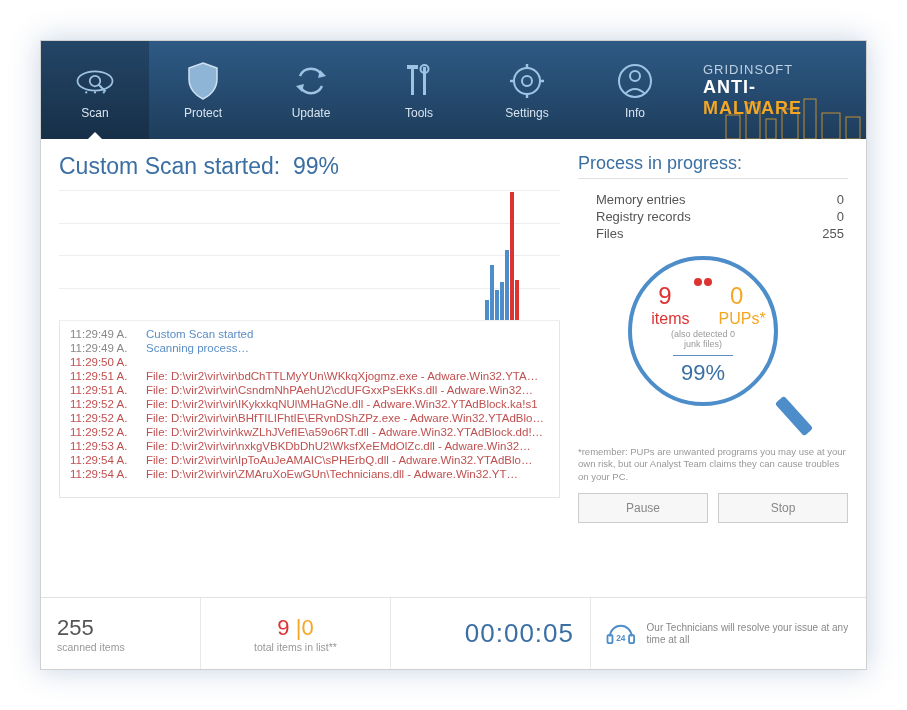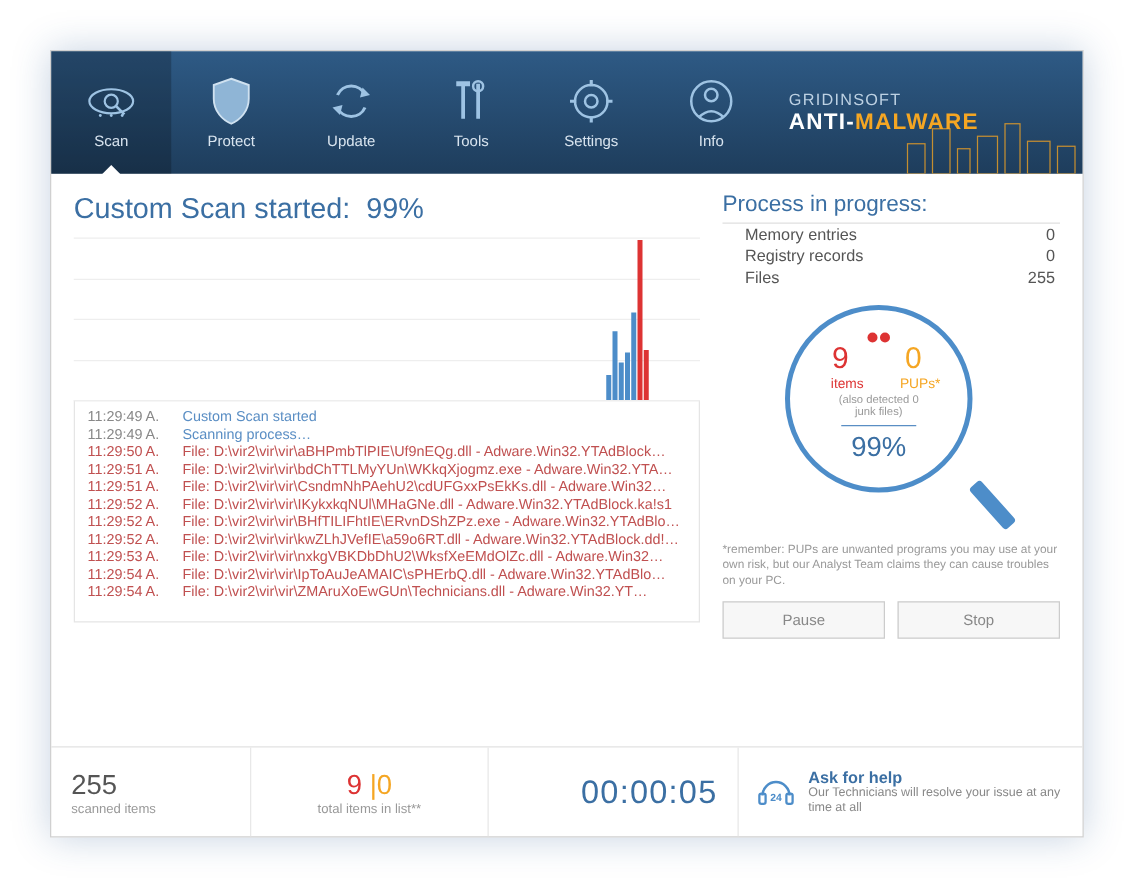--- a/index.html
+++ b/index.html
@@ -1,20 +1,20 @@
 <!DOCTYPE html>
 <html><head>
 <meta charset="utf-8">
 <style>
 * { margin: 0; padding: 0; box-sizing: border-box; font-family: -apple-system, 'Segoe UI', Arial, sans-serif; }
 body { background: #fff; padding: 40px; }
 .app { width: 827px; height: 630px; border: 1px solid #d0d0d0; box-shadow: 0 0 28px rgba(30,80,140,0.25); margin: 0 auto; display: flex; flex-direction: column; background: #fff; }
 .header { height: 98px; background: linear-gradient(180deg, #2e5a85 0%, #1e3d5c 100%); display: flex; }
 .nav { display: flex; flex: 1; }
-.nav-item { width: 96px; display: flex; flex-direction: column; align-items: center; justify-content: center; color: #d8e4ef; font-size: 12px; cursor: pointer; position: relative; }
+.nav-item { width: 108px; display: flex; flex-direction: column; align-items: center; justify-content: center; color: #d8e4ef; font-size: 12px; cursor: pointer; position: relative; }
 .nav-item.active { background: rgba(0,0,0,0.22); }
 .nav-item.active::after { content: ""; position: absolute; bottom: -1px; left: 50%; transform: translateX(-50%); border-left: 8px solid transparent; border-right: 8px solid transparent; border-bottom: 8px solid #fff; }
 .nav-icon { width: 42px; height: 42px; display: flex; align-items: center; justify-content: center; margin-bottom: 4px; }
 .brand { flex: 1; display: flex; flex-direction: column; justify-content: center; padding: 0 14px; color: #fff; position: relative; overflow: hidden; }
 .brand-top { font-size: 13px; letter-spacing: 1px; color: #bdd1e3; }
 .brand-bottom { font-size: 18px; font-weight: 600; letter-spacing: 1px; }
 .brand-bottom .accent { color: #f5a623; }
 .brand-city { position: absolute; bottom: 0; right: 0; opacity: 0.9; }
 .content { flex: 1; display: flex; padding: 14px 18px 0 18px; gap: 18px; }
 .left { flex: 1; min-width: 0; }
@@ -25,31 +25,31 @@
 .chart-bars { position: absolute; bottom: 0; left: 0; right: 0; height: 100%; display: flex; align-items: flex-end; padding-left: 85%; gap: 1px; }
 .bar { width: 4px; background: #4d8dc9; }
 .bar.red { background: #d33; }
 .current-file { font-size: 11px; color: #777; margin: 8px 0 6px 0; }
 .log { border: 1px solid #e5e5e5; height: 178px; overflow: hidden; padding: 6px 4px; font-size: 11.5px; }
 .log-row { display: flex; padding: 1px 6px; white-space: nowrap; }
 .log-time { width: 76px; color: #c05050; text-align: right; padding-right: 20px; flex-shrink: 0; }
 .log-msg { color: #c05050; overflow: hidden; text-overflow: ellipsis; }
 .log-row.info .log-time { color: #888; }
 .log-row.info .log-msg { color: #5a8ec4; }
-.progress-title { font-size: 18px; color: #3b6fa3; font-weight: 300; border-bottom: 1px solid #e0e0e0; padding-bottom: 4px; }
+.progress-title { font-size: 18px; color: #3b6fa3; font-weight: 300; margin-bottom: 12px; border-bottom: 1px solid #e0e0e0; padding-bottom: 4px; }
 .stat-row { display: flex; justify-content: space-between; font-size: 13px; color: #555; padding: 1px 4px 1px 18px; }
 .mag-wrap { position: relative; width: 170px; height: 170px; margin: 14px auto 0; }
 .mag-circle { width: 150px; height: 150px; border-radius: 50%; border: 4px solid #4d8dc9; background: #fff; display: flex; flex-direction: column; align-items: center; justify-content: center; position: relative; }
 .mag-handle { position: absolute; width: 12px; height: 44px; background: #4d8dc9; border-radius: 3px; bottom: -12px; right: -2px; transform: rotate(-42deg); }
 .red-dots { display: flex; gap: 2px; position: absolute; top: 18px; }
 .red-dot { width: 8px; height: 8px; background: #d33; border-radius: 50%; }
 .mag-nums { display: flex; gap: 18px; align-items: baseline; margin-top: 6px; }
 .mag-num { text-align: center; }
 .mag-val { font-size: 24px; font-weight: 300; }
-.mag-lbl { font-size: 11px; padding-left: 11px; }
+.mag-lbl { font-size: 16px; padding-left: 11px; }
 .mag-notes { font-size: 9px; color: #999; text-align: center; line-height: 1.1; margin-top: 2px; }
 .mag-pct { font-size: 22px; color: #3b6fa3; font-weight: 300; margin-top: 6px; border-top: 1px solid #5a8ec4; padding-top: 4px; width: 60px; text-align: center; }
 .footnote { font-size: 9.5px; color: #999; margin-top: 20px; line-height: 1.3; }
 .buttons { display: flex; gap: 10px; margin-top: 10px; }
 .btn { flex: 1; border: 1px solid #ccc; background: #f7f7f7; color: #888; font-size: 12px; padding: 7px 13px; cursor: pointer; }
 .footer { height: 72px; border-top: 1px solid #e2e2e2; display: flex; }
 .foot-cell { border-right: 1px solid #e8e8e8; padding: 12px 16px; display: flex; flex-direction: column; justify-content: center; }
 .foot-cell:last-child { border-right: none; }
 .foot-big { font-size: 22px; color: #555; font-weight: 300; }
 .foot-small { font-size: 10.5px; color: #999; }
@@ -179,21 +179,20 @@
           <div class="log-row info">
             <div class="log-time">11:29:49 A.</div>
             <div class="log-msg">Custom Scan started</div>
           </div>
           <div class="log-row info">
             <div class="log-time">11:29:49 A.</div>
             <div class="log-msg">Scanning process…</div>
           </div>
           <div class="log-row">
             <div class="log-time">11:29:50 A.</div>
-            <div class="log-msg">File: D:\vir2\vir\vir\aBHPmbTlPIE\Uf9nEQg.dll - Adware.Win32.YTAdBlock…</div>
           </div>
           <div class="log-row">
             <div class="log-time">11:29:51 A.</div>
             <div class="log-msg">File: D:\vir2\vir\vir\bdChTTLMyYUn\WKkqXjogmz.exe - Adware.Win32.YTA…</div>
           </div>
           <div class="log-row">
             <div class="log-time">11:29:51 A.</div>
             <div class="log-msg">File: D:\vir2\vir\vir\CsndmNhPAehU2\cdUFGxxPsEkKs.dll - Adware.Win32…</div>
           </div>
           <div class="log-row">
@@ -281,19 +280,18 @@
       <div class="timer">00:00:05</div>
     </div>
     <div class="help-cell">
       <svg class="help-icon" width="38" height="38" viewBox="0 0 38 38">
           <path d="M6 22 A13 13 0 0 1 32 22" fill="none" stroke="#4d8dc9" stroke-width="2.4"></path>
           <rect x="3" y="20" width="6" height="10" rx="2" fill="none" stroke="#4d8dc9" stroke-width="2.2"></rect>
           <rect x="29" y="20" width="6" height="10" rx="2" fill="none" stroke="#4d8dc9" stroke-width="2.2"></rect>
           <text x="19" y="27" text-anchor="middle" font-size="10" fill="#4d8dc9" font-weight="600">24</text>
         </svg>
       <div class="help-txt">
-        <div class="t1">Ask for help</div>
         <div class="t2">Our Technicians will resolve your issue at any time at all</div>
       </div>
     </div>
   </div>
 
 </div>
 
 </body></html>

